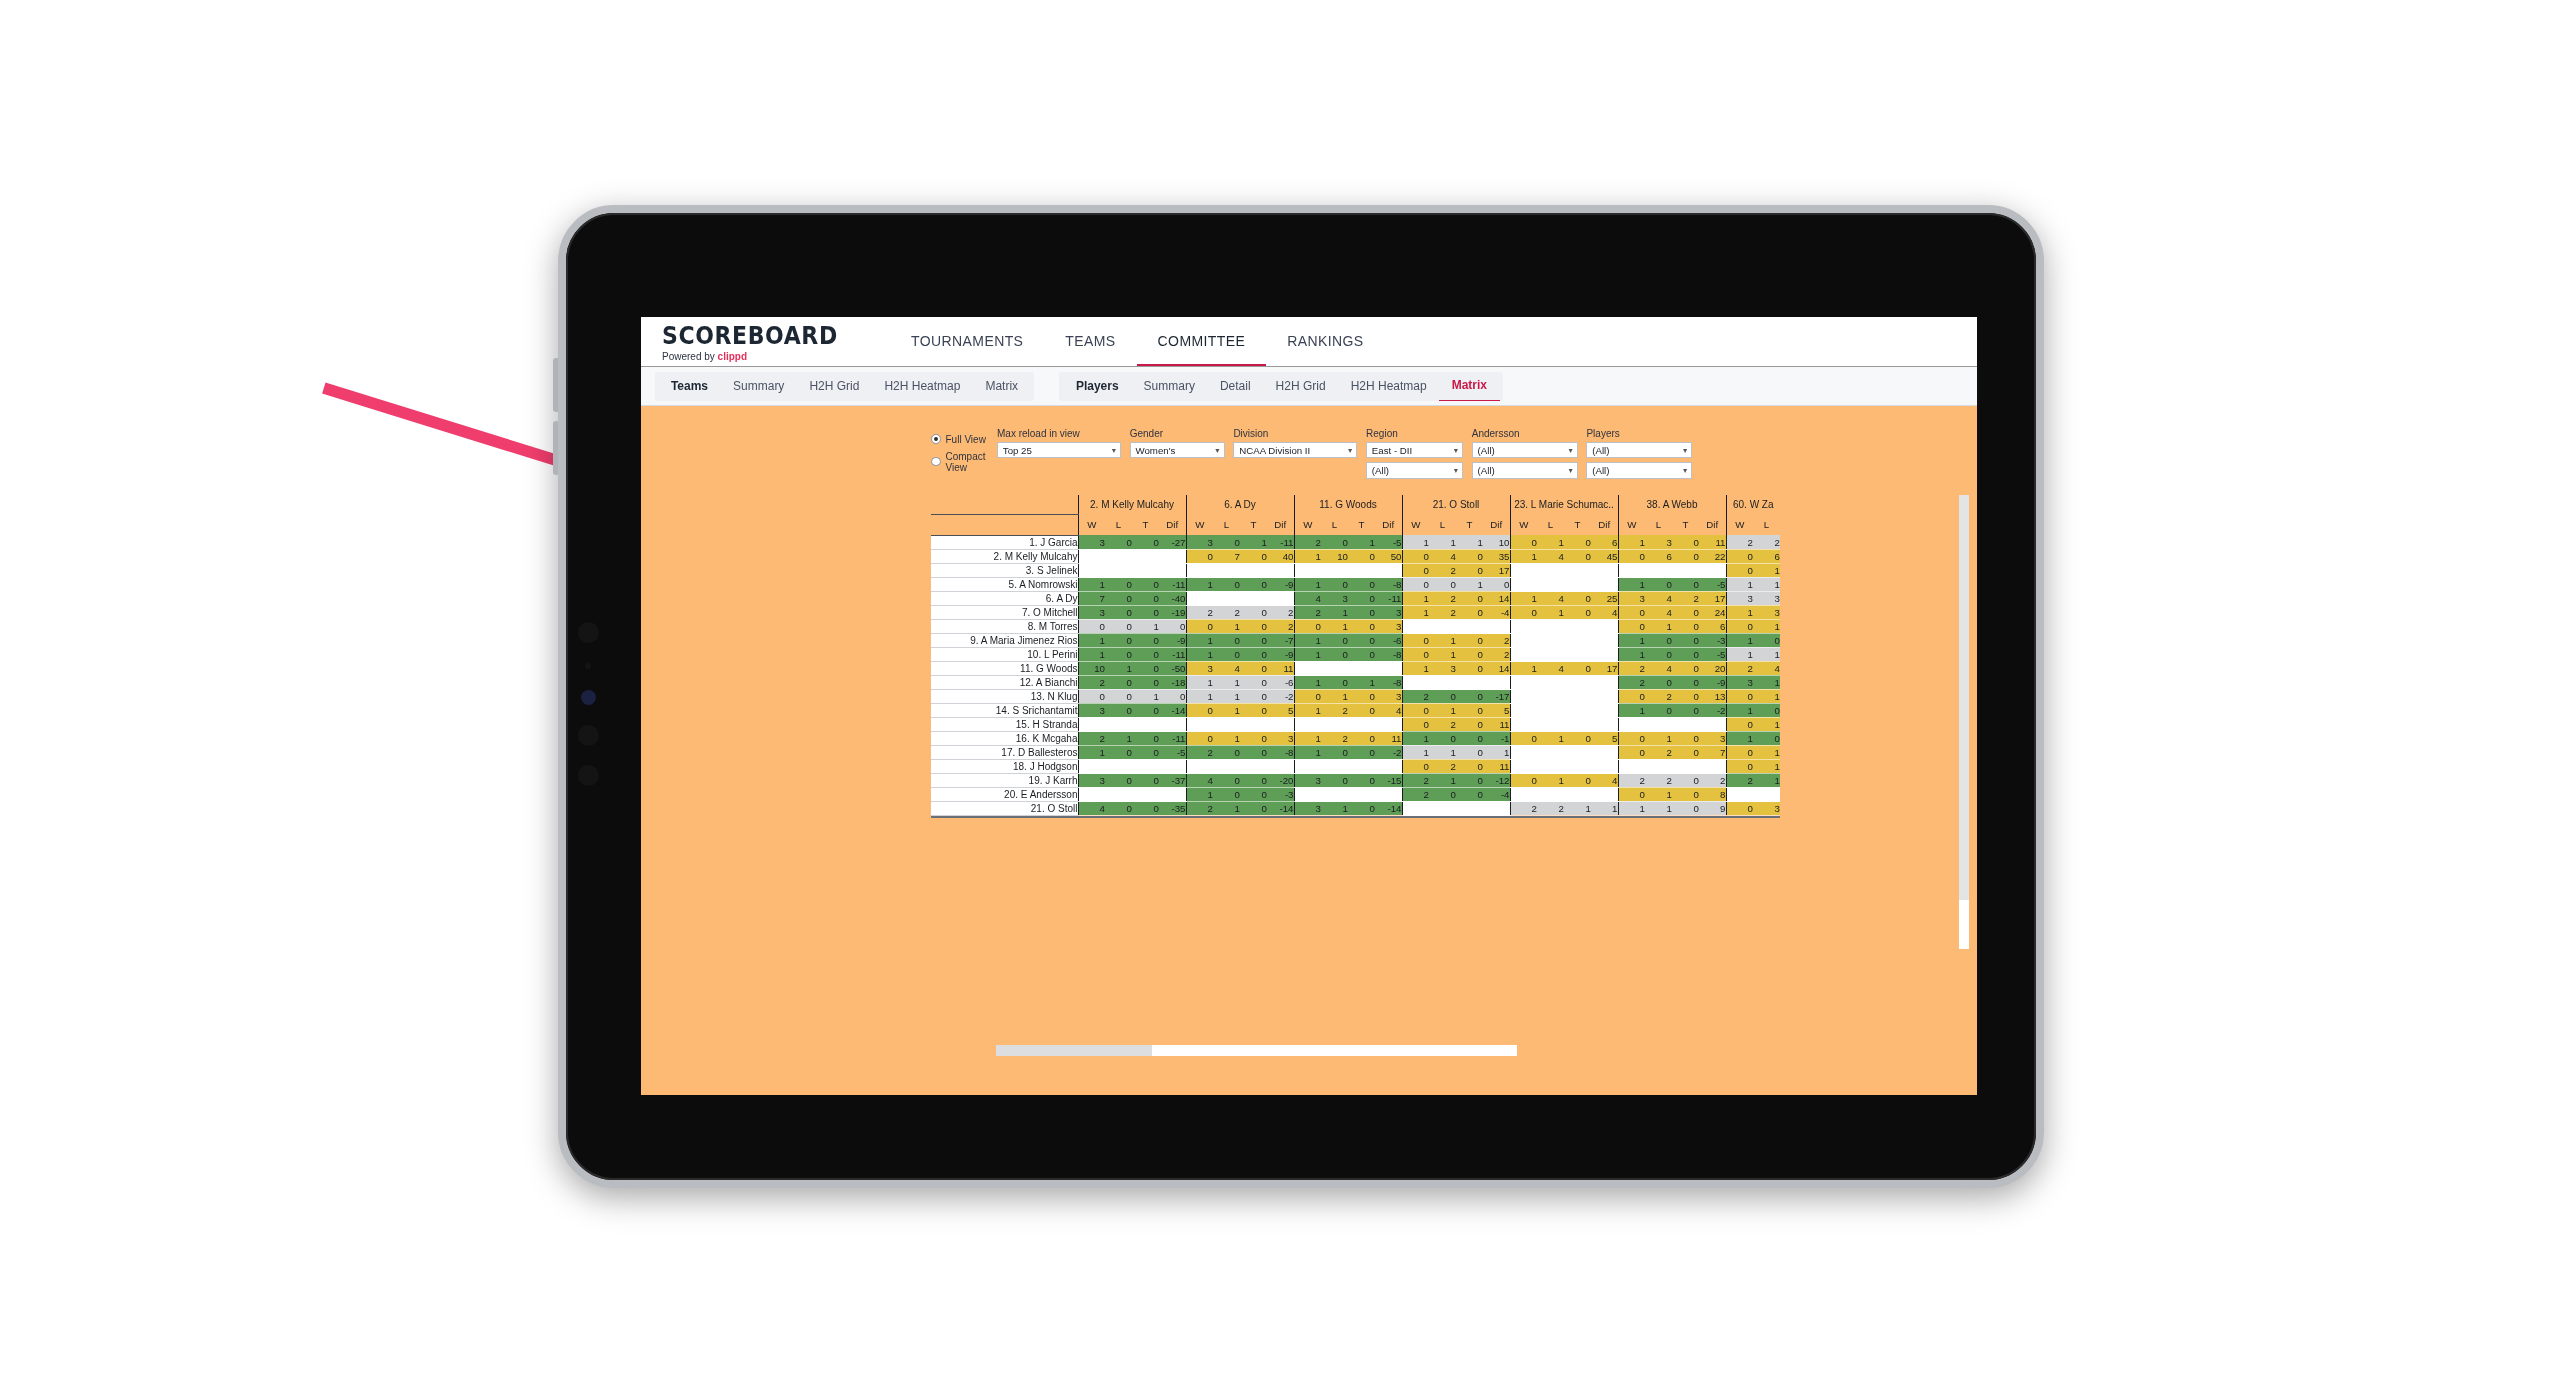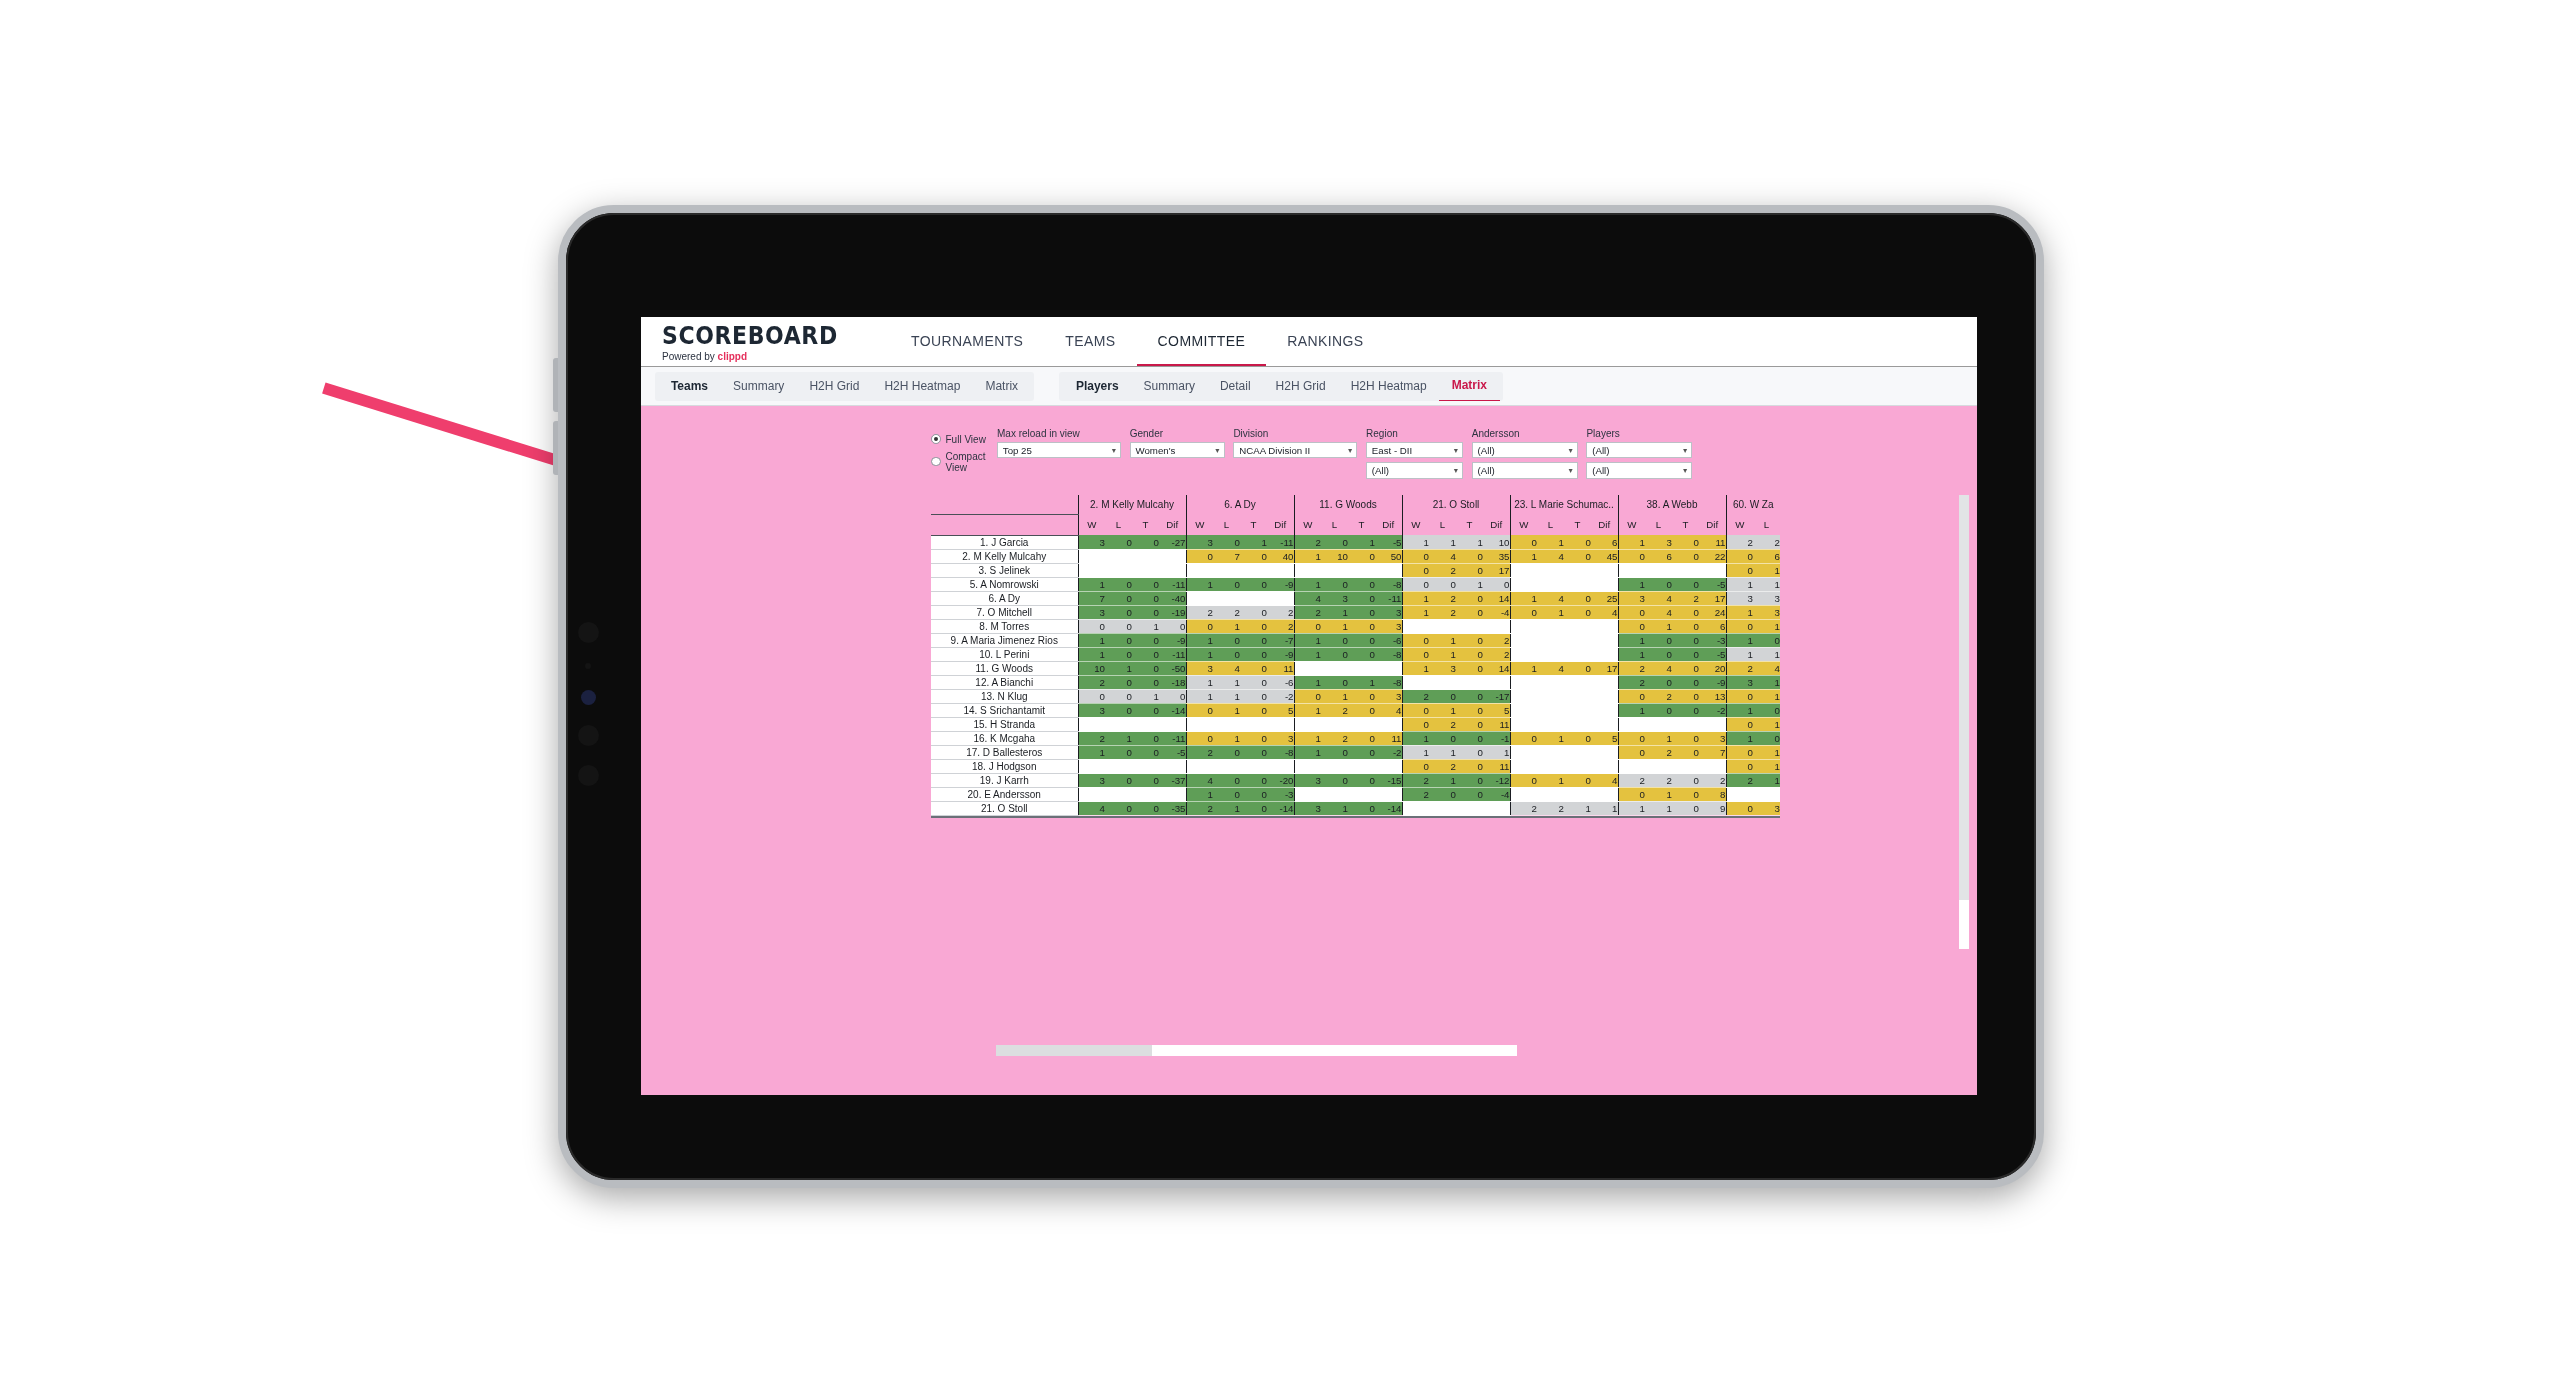--- a/index.html
+++ b/index.html
@@ -74,21 +74,21 @@
   }
   .subgroup { display: flex; align-items: center; background: #eef0f3; border-radius: 2.9px; height: 29px; padding: 0 3.9px; }
   .subnav-item {
     font-size: 12px; color: #4a5364; padding: 0 12.5px; line-height: 29px;
     cursor: pointer; white-space: nowrap;
   }
   .subnav-item.head { font-weight: bold; color: #1d2733; }
   .subnav-item.sel { color: #c9184a; border-bottom: 1.9px solid #c9184a; font-weight: bold; }
   .subnav-gap { width: 25px; }
 
-  .viz-wrap { position: relative; height: 689px; background: #f9a8d4; }
+  .viz-wrap { position: relative; height: 689px; background: #fdba74; }
 
   
   .filters {
     position: absolute; left: 290px; top: 22px;
     display: flex; align-items: flex-start; gap: 0;
   }
   .radio-col { width: 66px; padding-top: 5.8px; }
   .radio-row { display: flex; align-items: center; gap: 4.8px; margin-bottom: 5.8px; font-size: 10px; color: #2d3340; }
   .radio-mark {
     width: 9.7px; height: 9.7px; border-radius: 50%; border: 1px solid #8a8f97; background: #fff;
@@ -123,21 +123,21 @@
     overflow: hidden; vertical-align: middle;
   }
   .sub-head {
     font-size: 9.7px; color: #1a1d22; text-align: center; font-weight: normal;
     height: 21px; vertical-align: middle;
   }
   .sub-head.gb { border-left: 1.5px solid #1a1d22; }
   .hdr-spacer { border-bottom: 1.2px solid #4a4f57; }
 
   .rowname {
-    font-size: 10px; color: #1a1d22; text-align: center; padding-left: 3.9px;
+    font-size: 10px; color: #1a1d22; text-align: right; padding-left: 3.9px;
     height: 14px; border-bottom: 1px solid #cfd2d6; white-space: nowrap;
     width: 147px; background: #fff; margin-top: 11px;
   }
   .cell {
     font-size: 9.7px; text-align: right; padding-right: 4.8px;
     height: 14px; color: #1a1d22; width: 27px;
     border-bottom: 1px solid rgba(255,255,255,0.55);
   }
   .cell.gb { border-left: 1.5px solid #1a1d22; }
   .cell.empty { background: #fff; border-bottom: 1px solid #fff; }

